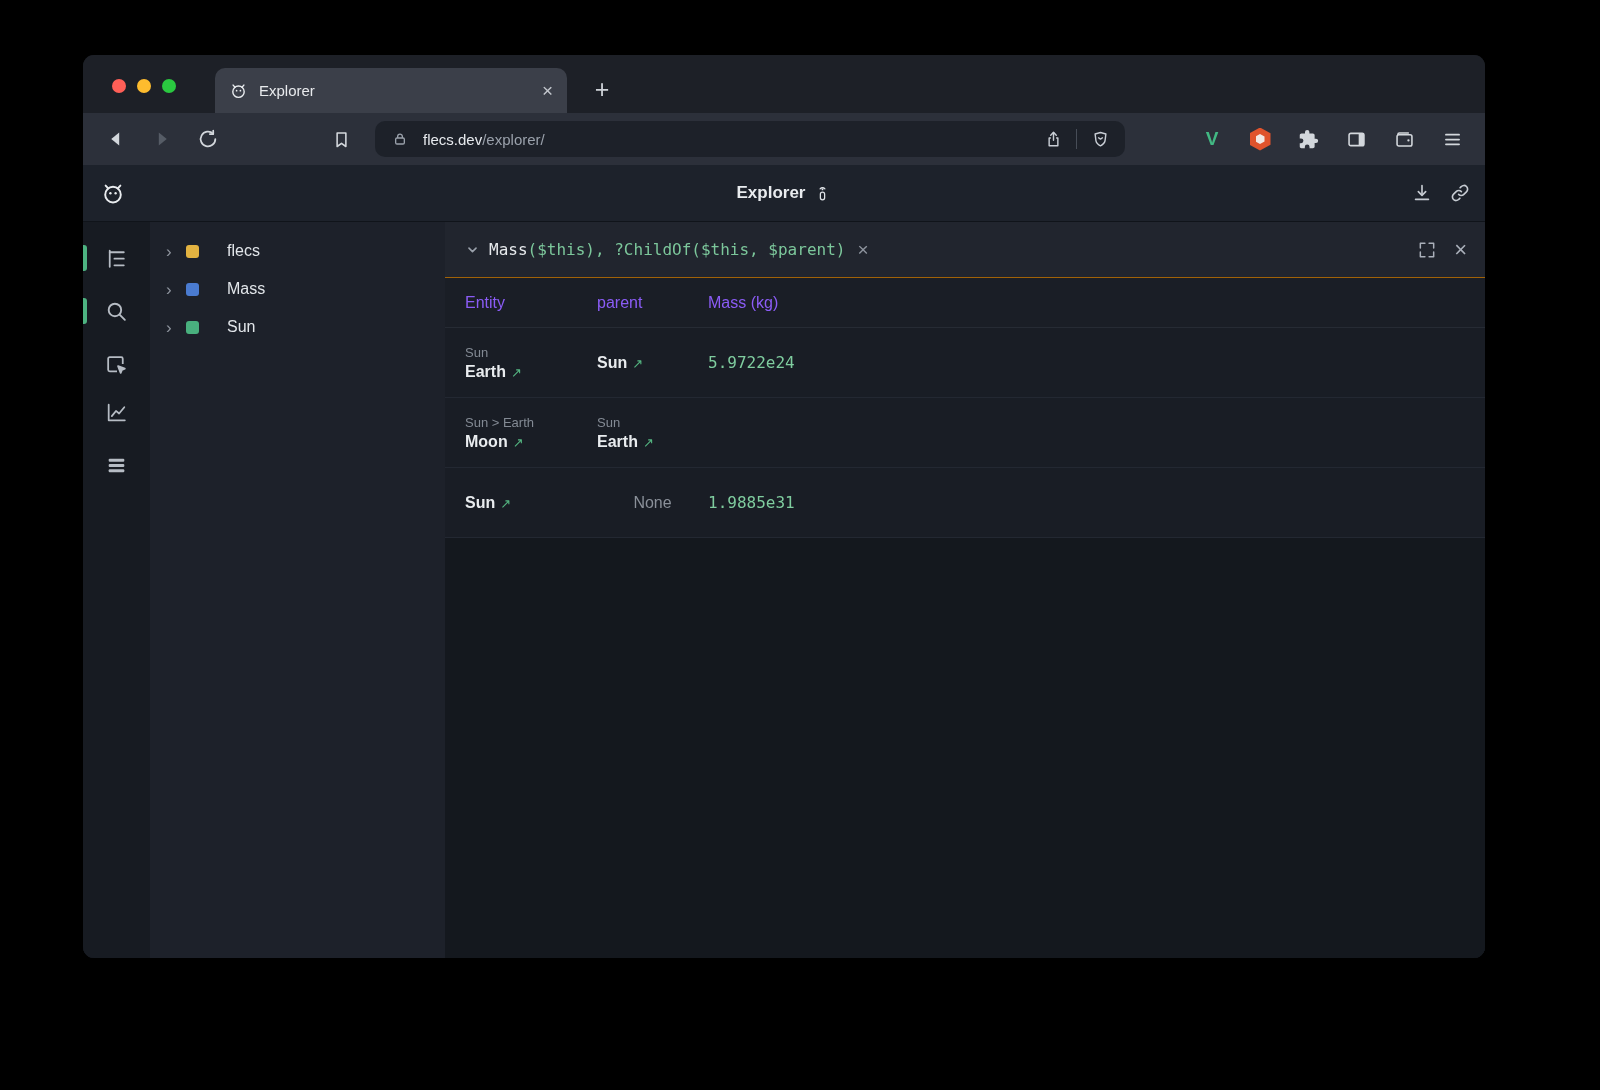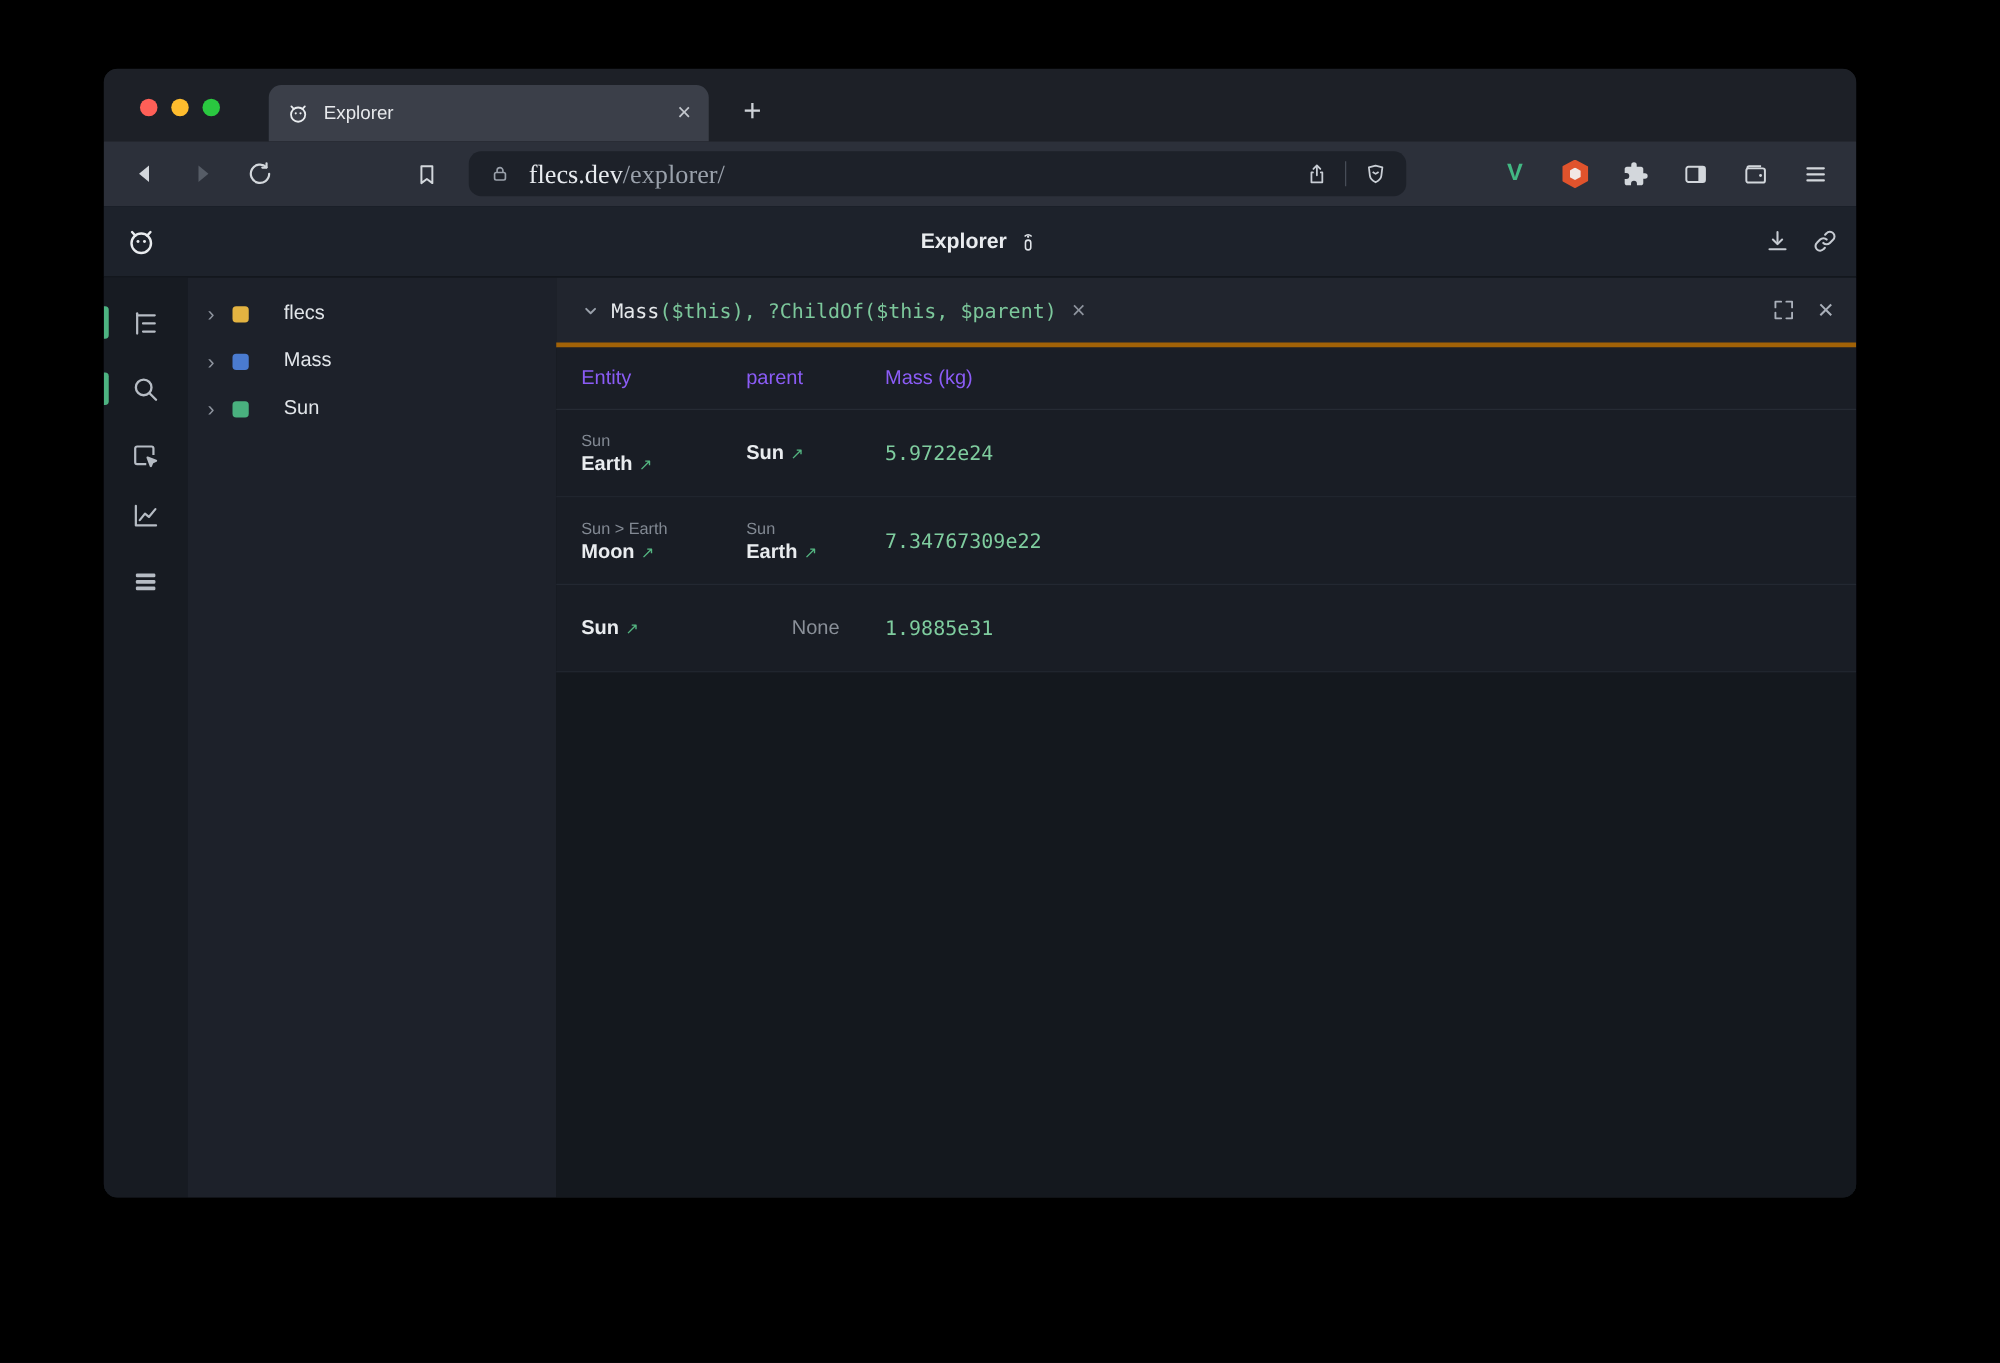--- a/index.html
+++ b/index.html
@@ -31,21 +31,21 @@
   
   .navbar { height: 52px; background: #2c303a; display: flex; align-items: center; padding: 0 16px; flex: 0 0 auto; }
   .nav-btn { width: 34px; height: 34px; display: flex; align-items: center; justify-content: center; color: #d3d7dc; flex: 0 0 auto; }
   .nav-btn + .nav-btn { margin-left: 12px; }
   .nav-btn.dim { color: #565c66; }
   .bookmark-btn { margin-left: 99px !important; }
   .urlbar {
     margin-left: 17px; width: 750px; height: 36px; border-radius: 10px; background: #1d2129;
     display: flex; align-items: center; padding: 0 12px; gap: 10px; flex: 0 0 auto;
   }
-  .url-text { font-size: 21px; color: #e7eaee; white-space: nowrap; font-family: Liberation Serif, serif; }
+  .url-text { font-size: 15px; color: #e7eaee; white-space: nowrap; }
   .url-text .path { color: #9aa1ab; }
   .url-spacer { flex: 1; }
   .urlbar .mini { width: 26px; height: 26px; display: flex; align-items: center; justify-content: center; color: #c9ced5; }
   .url-sep { width: 1px; height: 20px; background: #474d57; }
   .ext-cluster { margin-left: auto; display: flex; gap: 14px; align-items: center; }
   .ext-btn { width: 34px; height: 34px; display: flex; align-items: center; justify-content: center; color: #d3d7dc; }
   .vue-label { color: #42b883; font-weight: 800; font-size: 19px; }
   .hex { width: 21px; height: 23px; background: #e0532c; clip-path: polygon(50% 0,100% 25%,100% 75%,50% 100%,0 75%,0 25%); display: flex; align-items: center; justify-content: center; }
   .hex-inner { width: 9px; height: 10px; background: #f2e8e4; clip-path: polygon(50% 0,100% 25%,100% 75%,50% 100%,0 75%,0 25%); }
 
@@ -66,21 +66,21 @@
 
   
   .tree { width: 295px; background: #1d212a; flex: 0 0 auto; padding-top: 10px; }
   .tree-item { height: 38px; display: flex; align-items: center; padding-left: 16px; color: #e2e6ea; font-size: 16px; }
   .tree-chevron { width: 14px; color: #8e949e; font-size: 17px; line-height: 1; }
   .tree-square { width: 13px; height: 13px; border-radius: 3px; margin-left: 6px; flex: 0 0 auto; }
   .tree-label { margin-left: 28px; }
 
   
   .main { flex: 1; background: #15191f; display: flex; flex-direction: column; min-width: 0; }
-  .query-bar { height: 56px; background: #21252e; border-bottom: 4px solid #a16207; display: flex; align-items: center; padding: 0 18px; flex: 0 0 auto; }
+  .query-bar { height: 56px; background: #21252e; border-bottom: 1px solid #a16207; display: flex; align-items: center; padding: 0 18px; flex: 0 0 auto; }
   .q-chevron { width: 18px; height: 18px; color: #9aa1ab; display: flex; align-items: center; justify-content: center; }
   .q-code { margin-left: 8px; font-family: "DejaVu Sans Mono", monospace; font-size: 16px; white-space: nowrap; }
   .q-code .plain { color: #e6e9ec; }
   .q-code .green { color: #7cc79b; }
   .q-clear { margin-left: 12px; color: #8e949e; font-size: 19px; line-height: 1; }
   .q-spacer { flex: 1; }
   .q-fullscreen { width: 22px; height: 22px; color: #aab0ba; display: flex; align-items: center; justify-content: center; }
   .q-close { margin-left: 16px; color: #aab0ba; font-size: 22px; line-height: 1; }
 
   .thead {
@@ -361,23 +361,20 @@
                   <span class="ext">↗</span>
                 </span>
             </div>
             <div class="cell">
               <span class="sub">Sun</span>
               <span class="elink">
                   <span>Earth</span>
                   <span class="ext">↗</span>
                 </span>
             </div>
-            <div class="cell">
-              <span class="mass">7.34767309e22</span>
-            </div>
           </div>
 
           <div class="trow">
             <div class="cell">
               <span class="elink">
                   <span>Sun</span>
                   <span class="ext">↗</span>
                 </span>
             </div>
             <div class="cell">

